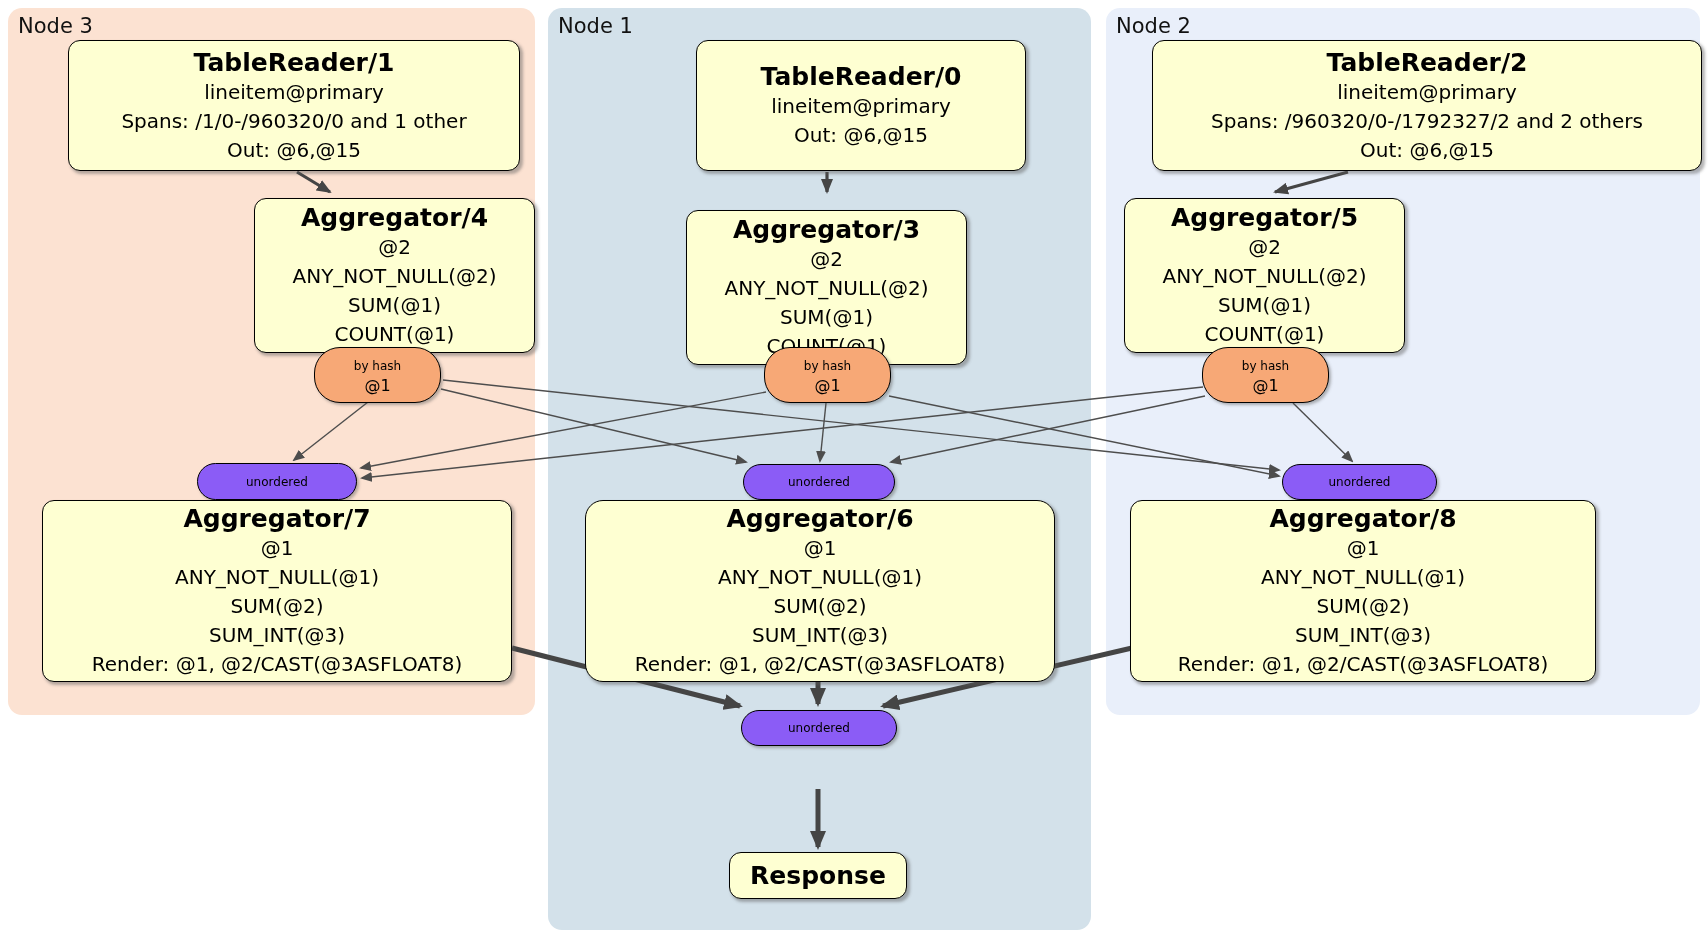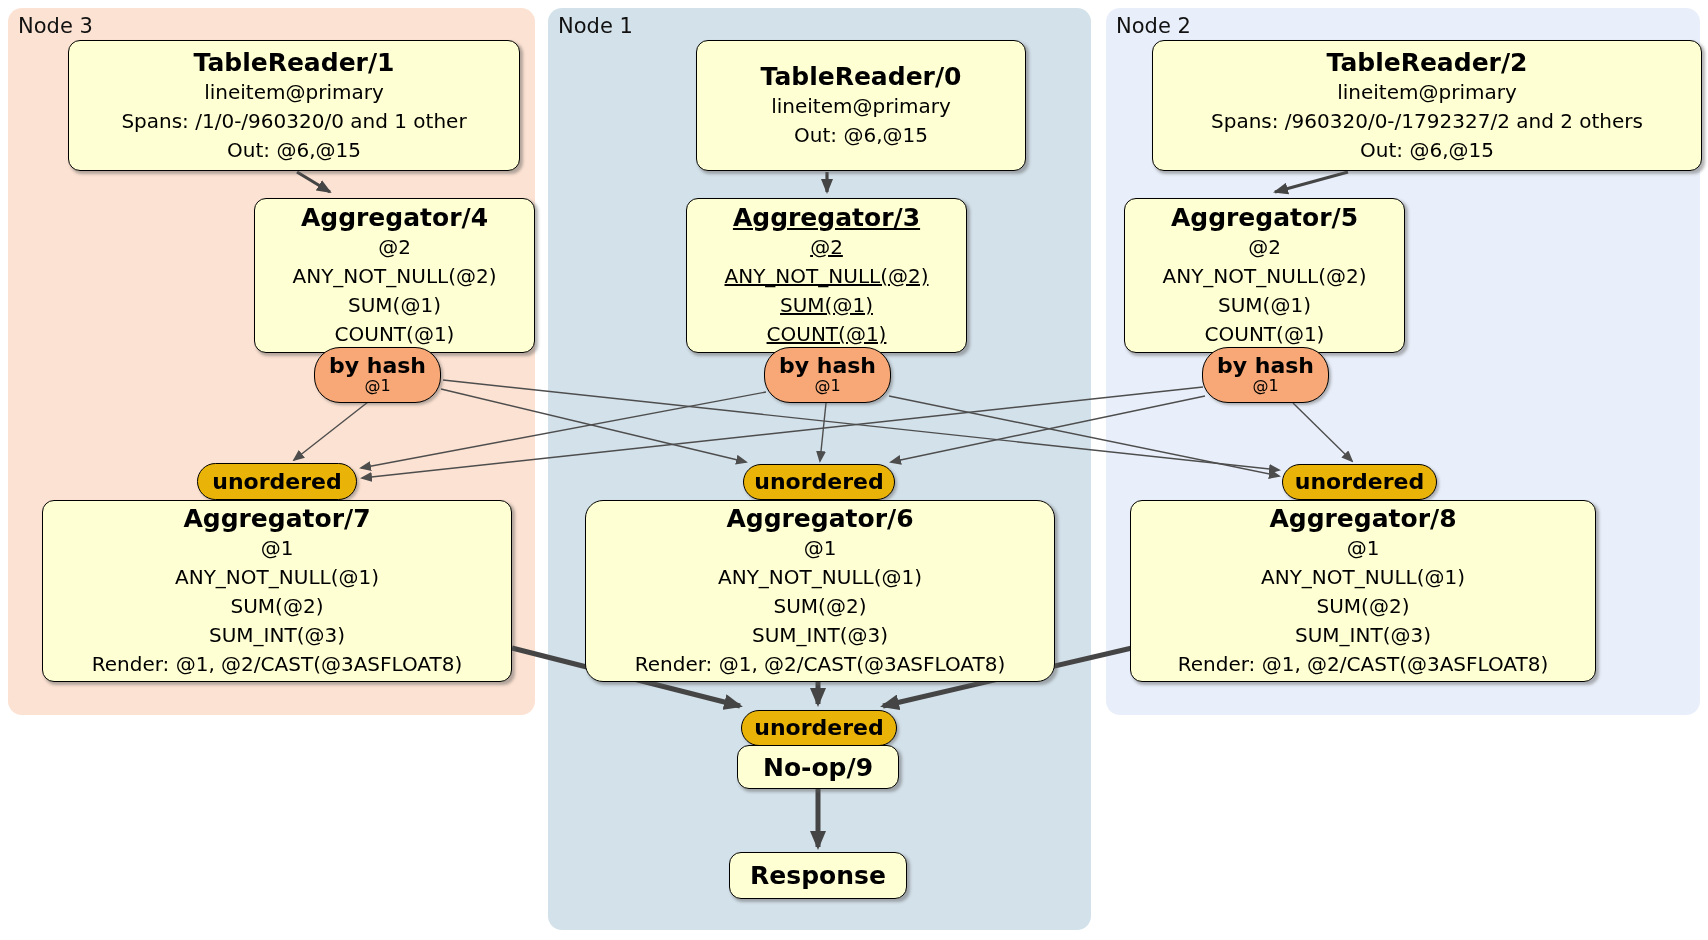--- a/index.html
+++ b/index.html
@@ -18,22 +18,22 @@
   }
   .pbox .title{font-weight:bold;font-size:25px;line-height:31px;white-space:nowrap;}
   .pbox .line{font-size:20px;line-height:29px;white-space:nowrap;}
   .badge{
     position:absolute;border:1.7px solid #000;border-radius:26px;
     box-shadow:2px 2px 3px rgba(90,90,90,.45);
     display:flex;flex-direction:column;justify-content:center;align-items:center;
     text-align:center;box-sizing:border-box;
   }
   .router{background:#f7a876;}
-  .sync{background:#eab308;}
-  .badge .blabel{font-weight:bold;font-size:22px;line-height:22px;}
+  .sync{background:#8b5cf6;}
+  .badge .blabel{font-weight:normal;font-size:12px;line-height:22px;}
   .badge .bdetail{font-size:16px;line-height:18px;}
 </style>
 </head>
 <body>
 
 <div id="stage">
 
   <div class="region" style="left:8px;top:8px;width:527px;height:707px;background:#fce2d2;"></div>
   <div class="region" style="left:548px;top:8px;width:543px;height:922px;background:#d3e1ea;"></div>
   <div class="region" style="left:1106px;top:8px;width:594px;height:707px;background:#e9effa;"></div>
@@ -99,21 +99,21 @@
     <div class="line">Out: @6,@15</div>
   </div>
 
   <div class="pbox" style="left:237px;top:198px;width:281px;height:155px;margin-left:17px;">
     <div class="title">Aggregator/4</div>
     <div class="line">@2</div>
     <div class="line">ANY_NOT_NULL(@2)</div>
     <div class="line">SUM(@1)</div>
     <div class="line">COUNT(@1)</div>
   </div>
-  <div class="pbox" style="left:686px;top:198px;width:281px;height:155px;text-decoration:underline;">
+  <div class="pbox" style="left:686px;top:210px;width:281px;height:155px;">
     <div class="title">Aggregator/3</div>
     <div class="line">@2</div>
     <div class="line">ANY_NOT_NULL(@2)</div>
     <div class="line">SUM(@1)</div>
     <div class="line">COUNT(@1)</div>
   </div>
   <div class="pbox" style="left:1124px;top:198px;width:281px;height:155px;">
     <div class="title">Aggregator/5</div>
     <div class="line">@2</div>
     <div class="line">ANY_NOT_NULL(@2)</div>
@@ -165,20 +165,17 @@
     <div class="line">@1</div>
     <div class="line">ANY_NOT_NULL(@1)</div>
     <div class="line">SUM(@2)</div>
     <div class="line">SUM_INT(@3)</div>
     <div class="line">Render: @1, @2/CAST(@3ASFLOAT8)</div>
   </div>
 
   <div class="badge sync" style="left:741px;top:710px;width:156px;height:36px;">
     <div class="blabel">unordered</div>
   </div>
-  <div class="pbox" style="left:737px;top:745px;width:162px;height:44px;">
-    <div class="title">No-op/9</div>
-  </div>
   <div class="pbox" style="left:729px;top:852px;width:178px;height:47px;">
     <div class="title">Response</div>
   </div>
 
 </div>
 
 </body></html>

